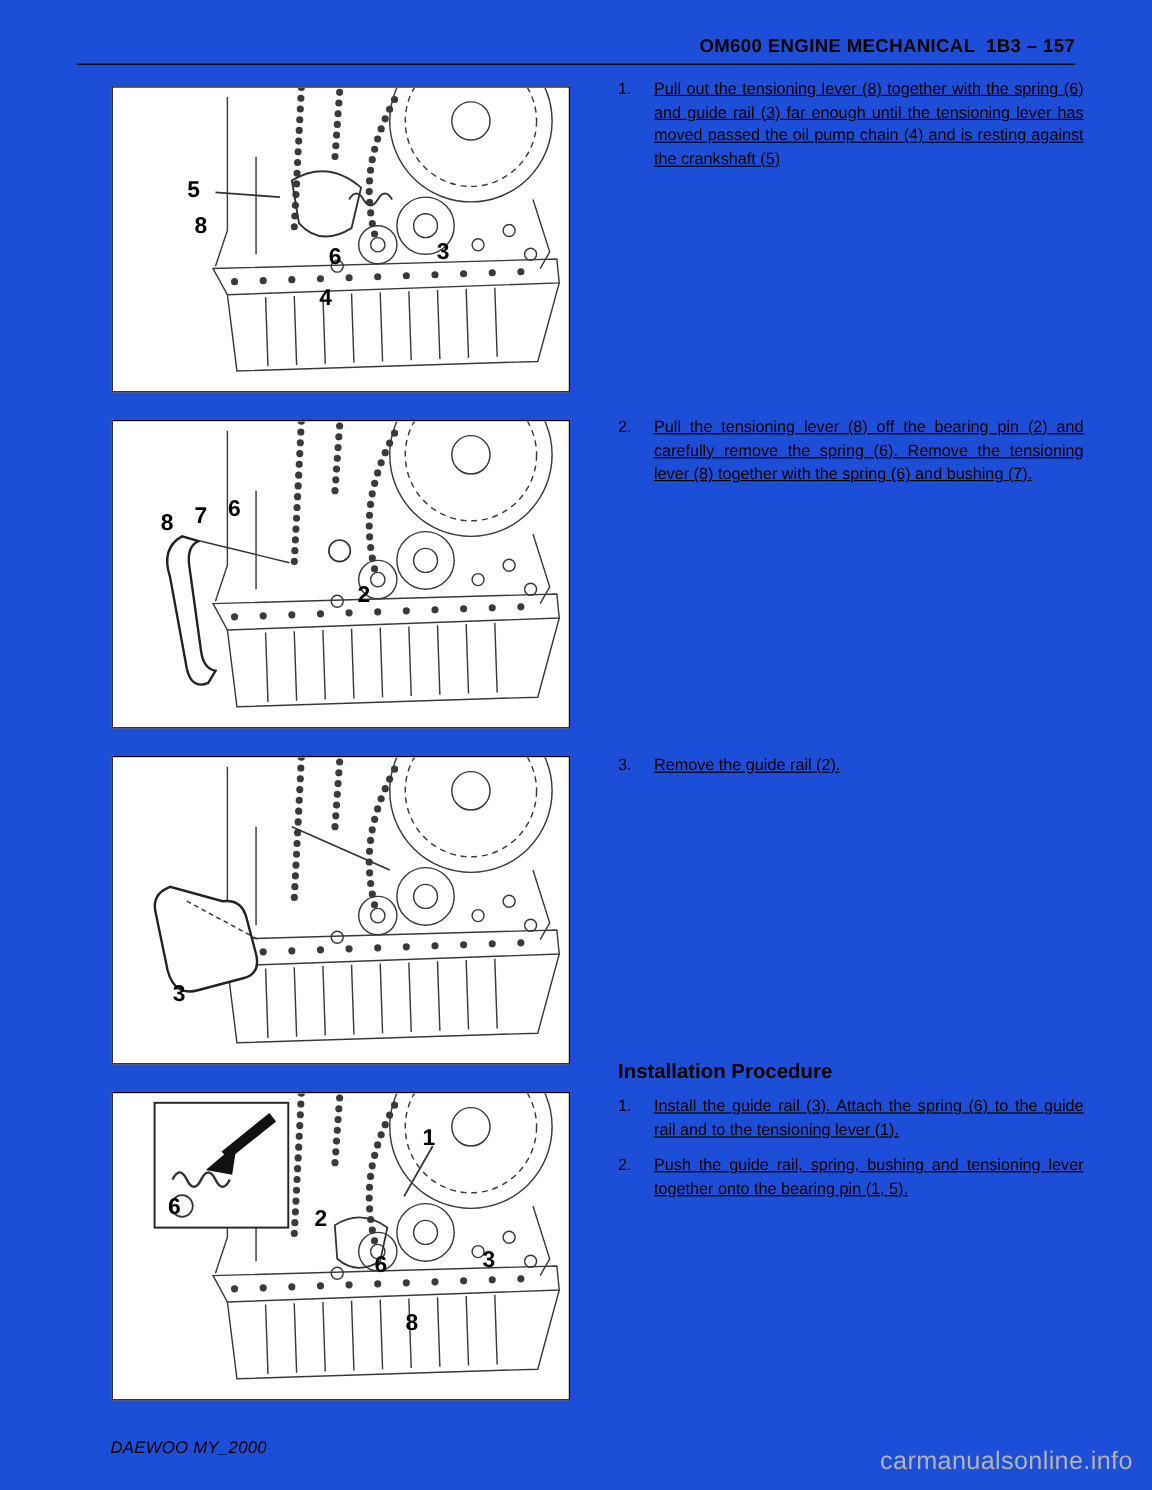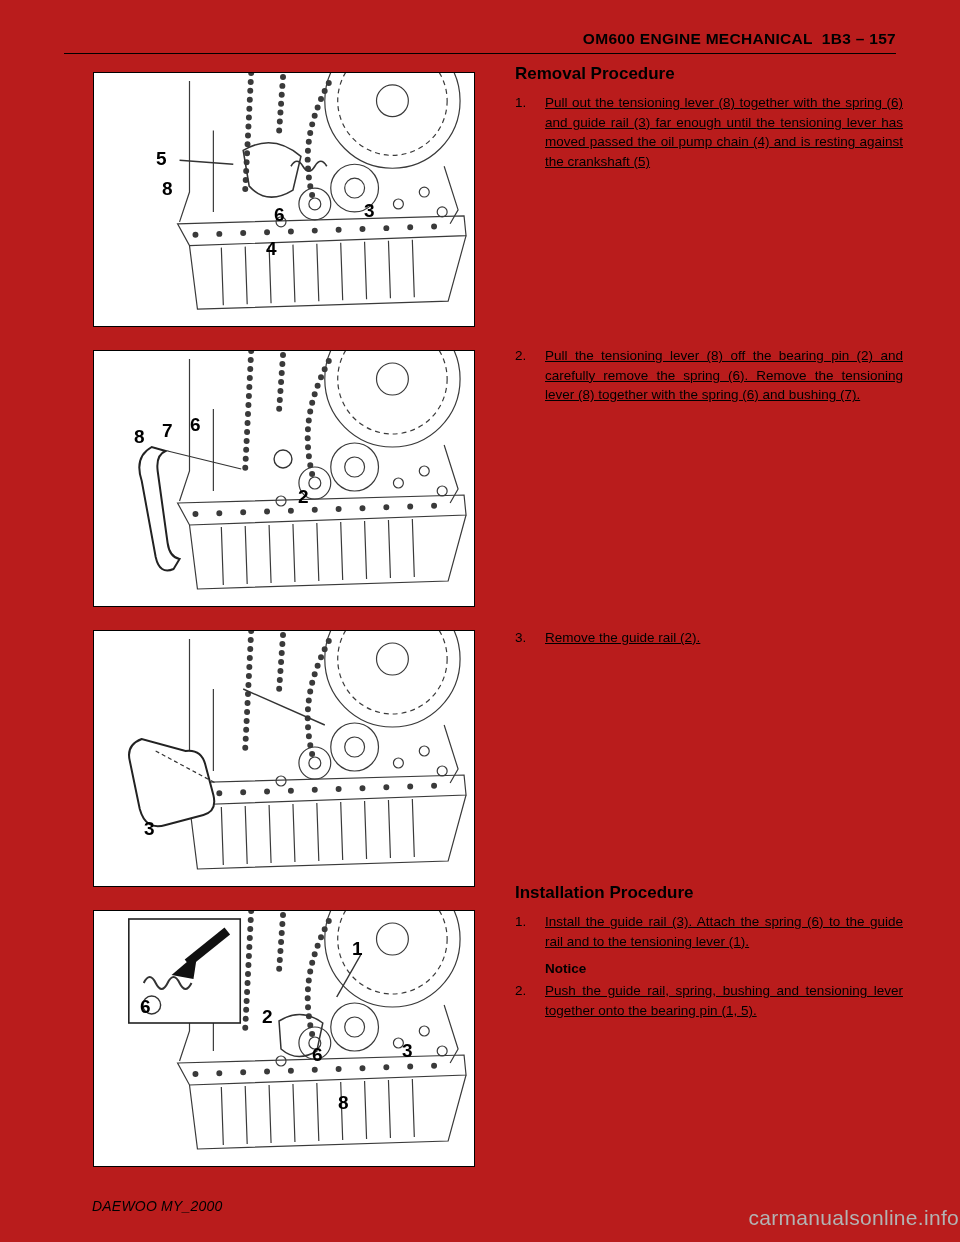--- a/index.html
+++ b/index.html
@@ -1,21 +1,21 @@
 <!DOCTYPE html>
 <html><head>
 <meta charset="utf-8">
 <style>
   * { margin:0; padding:0; box-sizing:border-box; }
   html,body { background:#fff; }
   body {
     width:960px; height:1242px; position:relative; overflow:hidden;
     font-family:"Liberation Sans", sans-serif; color:#000;
   }
-  .page { position:absolute; inset:0; background:#b91c1c; }
+  .page { position:absolute; inset:0; background:#1d4ed8; }
 
   
   .header-title {
     position:absolute; top:30px; left:64px; width:832px;
     text-align:right; font-size:15.5px; font-weight:bold; letter-spacing:.3px;
     white-space:pre;
   }
   .header-rule {
     position:absolute; top:53px; left:64px; width:832px; height:0;
     border-top:1.6px solid #000;
@@ -35,21 +35,21 @@
   .step { display:flex; font-size:13.5px; line-height:1.45; margin-bottom:10px; }
   .step-num { width:30px; flex:none; }
   .step-text { flex:1; text-align:justify;text-decoration:underline; }
   .notice-label { margin-left:30px; font-size:13.5px; font-weight:bold; margin-bottom:5px; }
   .notice-text { margin-left:30px; font-size:13.5px; line-height:1.45; text-align:justify; margin-bottom:10px; }
   .abs { position:absolute; left:515px; width:388px; }
 
   
   .doc-code { position:absolute; left:92px; top:1198px; font-size:14px; letter-spacing:.2px;font-style:italic; }
   .watermark {
-    position:absolute; right:1px; top:1206px; font-size:21px; color:#b3b3b3;
+    position:absolute; right:16px; top:1206px; font-size:21px; color:#b3b3b3;
     letter-spacing:.3px;
   }
 </style>
 </head>
 <body>
 
 <svg width="0" height="0" style="position:absolute" aria-hidden="true">
   <defs>
     <symbol id="engine-sketch" viewBox="0 0 382 255">
       <g fill="none" stroke="#3a3a3a" stroke-width="1.2">
@@ -153,21 +153,20 @@
     </svg>
     <span class="fig-label" style="left:46px;top:86px">6</span>
     <span class="fig-label" style="left:258px;top:28px">1</span>
     <span class="fig-label" style="left:168px;top:96px">2</span>
     <span class="fig-label" style="left:218px;top:134px">6</span>
     <span class="fig-label" style="left:308px;top:130px">3</span>
     <span class="fig-label" style="left:244px;top:182px">8</span>
   </div>
 
   <div class="abs" style="top:64px">
-    <div class="section-heading">Removal Procedure</div>
     <div class="step">
       <span class="step-num">1.</span>
       <span class="step-text">Pull out the tensioning lever (8) together with the spring (6) and guide rail (3) far enough until the tensioning lever has moved passed the oil pump chain (4) and is resting against the crankshaft (5)</span>
     </div>
   </div>
 
   <div class="abs" style="top:346px">
     <div class="step">
       <span class="step-num">2.</span>
       <span class="step-text">Pull the tensioning lever (8) off the bearing pin (2) and carefully remove the spring (6). Remove the tensioning lever (8) together with the spring (6) and bushing (7).</span>
@@ -180,21 +179,20 @@
       <span class="step-text">Remove the guide rail (2).</span>
     </div>
   </div>
 
   <div class="abs" style="top:883px">
     <div class="section-heading">Installation Procedure</div>
     <div class="step">
       <span class="step-num">1.</span>
       <span class="step-text">Install the guide rail (3). Attach the spring (6) to the guide rail and to the tensioning lever (1).</span>
     </div>
-    <div class="notice-label">Notice</div>
     <div class="step">
       <span class="step-num">2.</span>
       <span class="step-text">Push the guide rail, spring, bushing and tensioning lever together onto the bearing pin (1, 5).</span>
     </div>
   </div>
 
   <div class="doc-code">DAEWOO MY_2000</div>
   <div class="watermark">carmanualsonline.info</div>
 
 </div>

